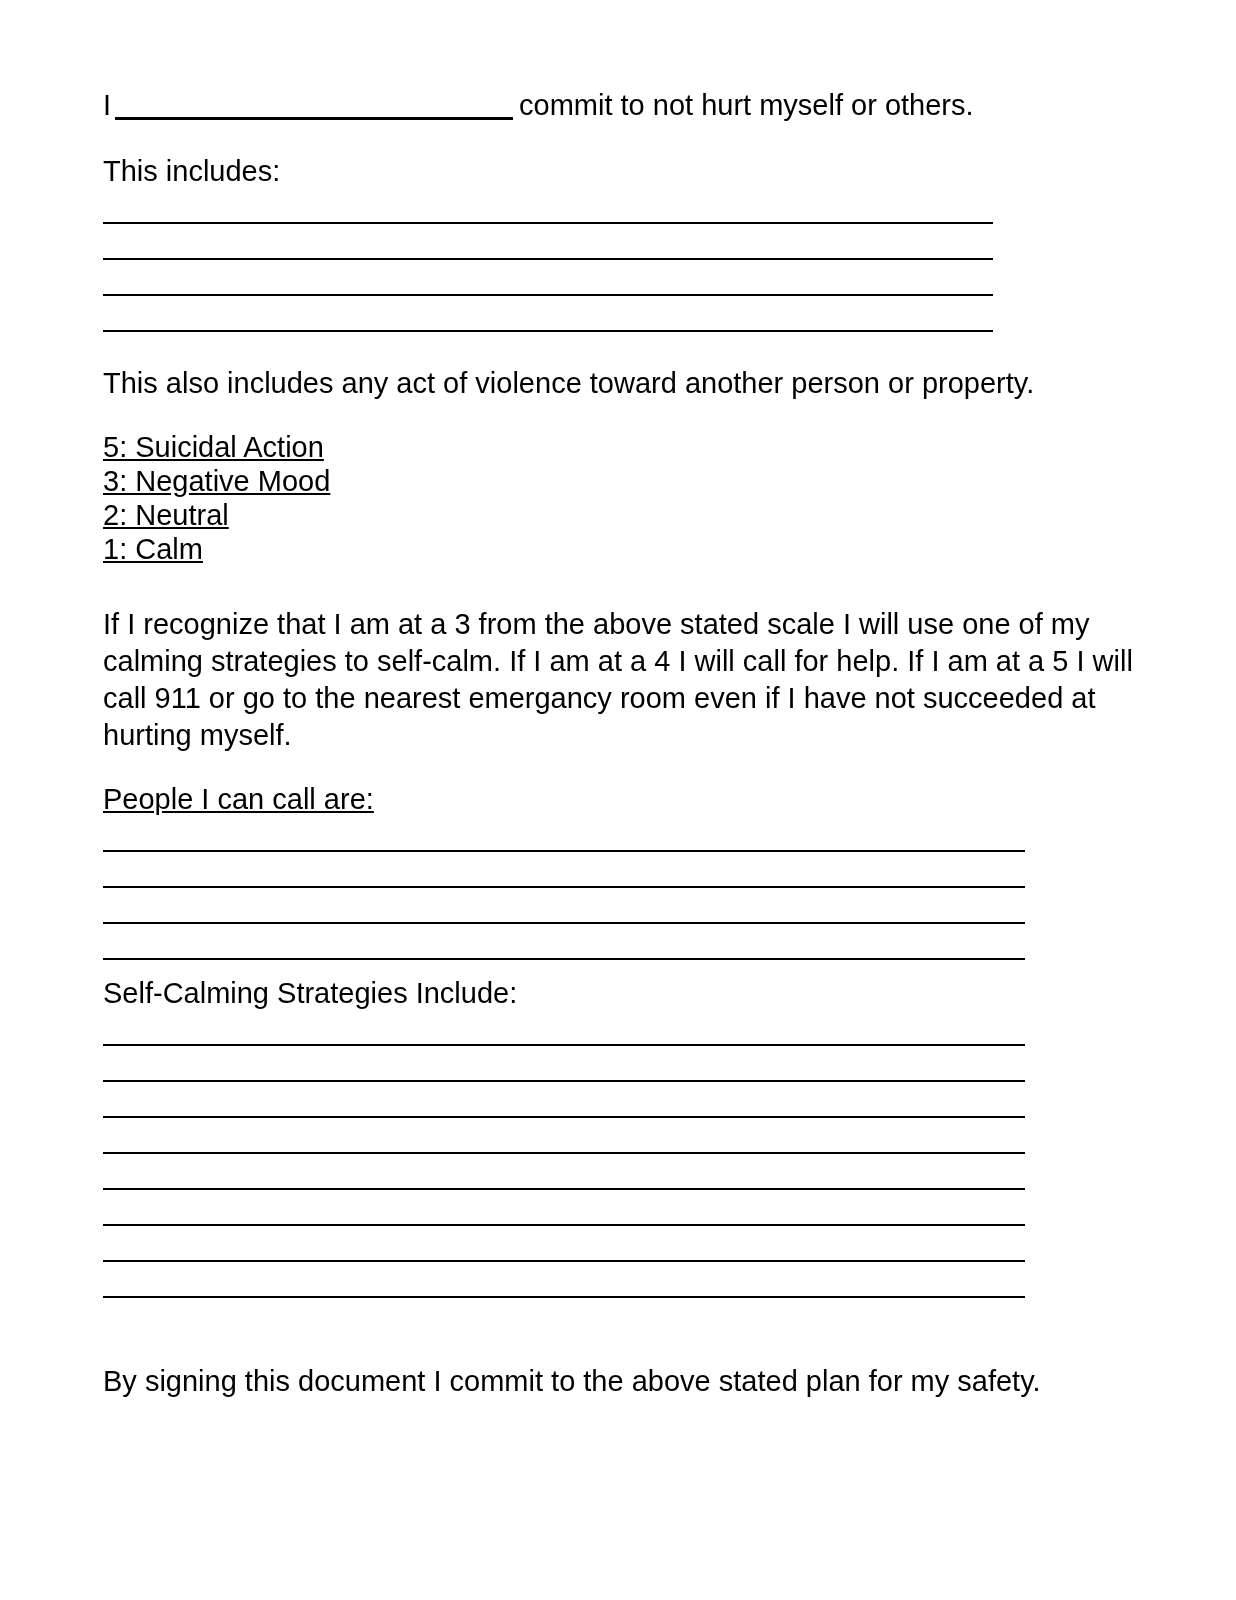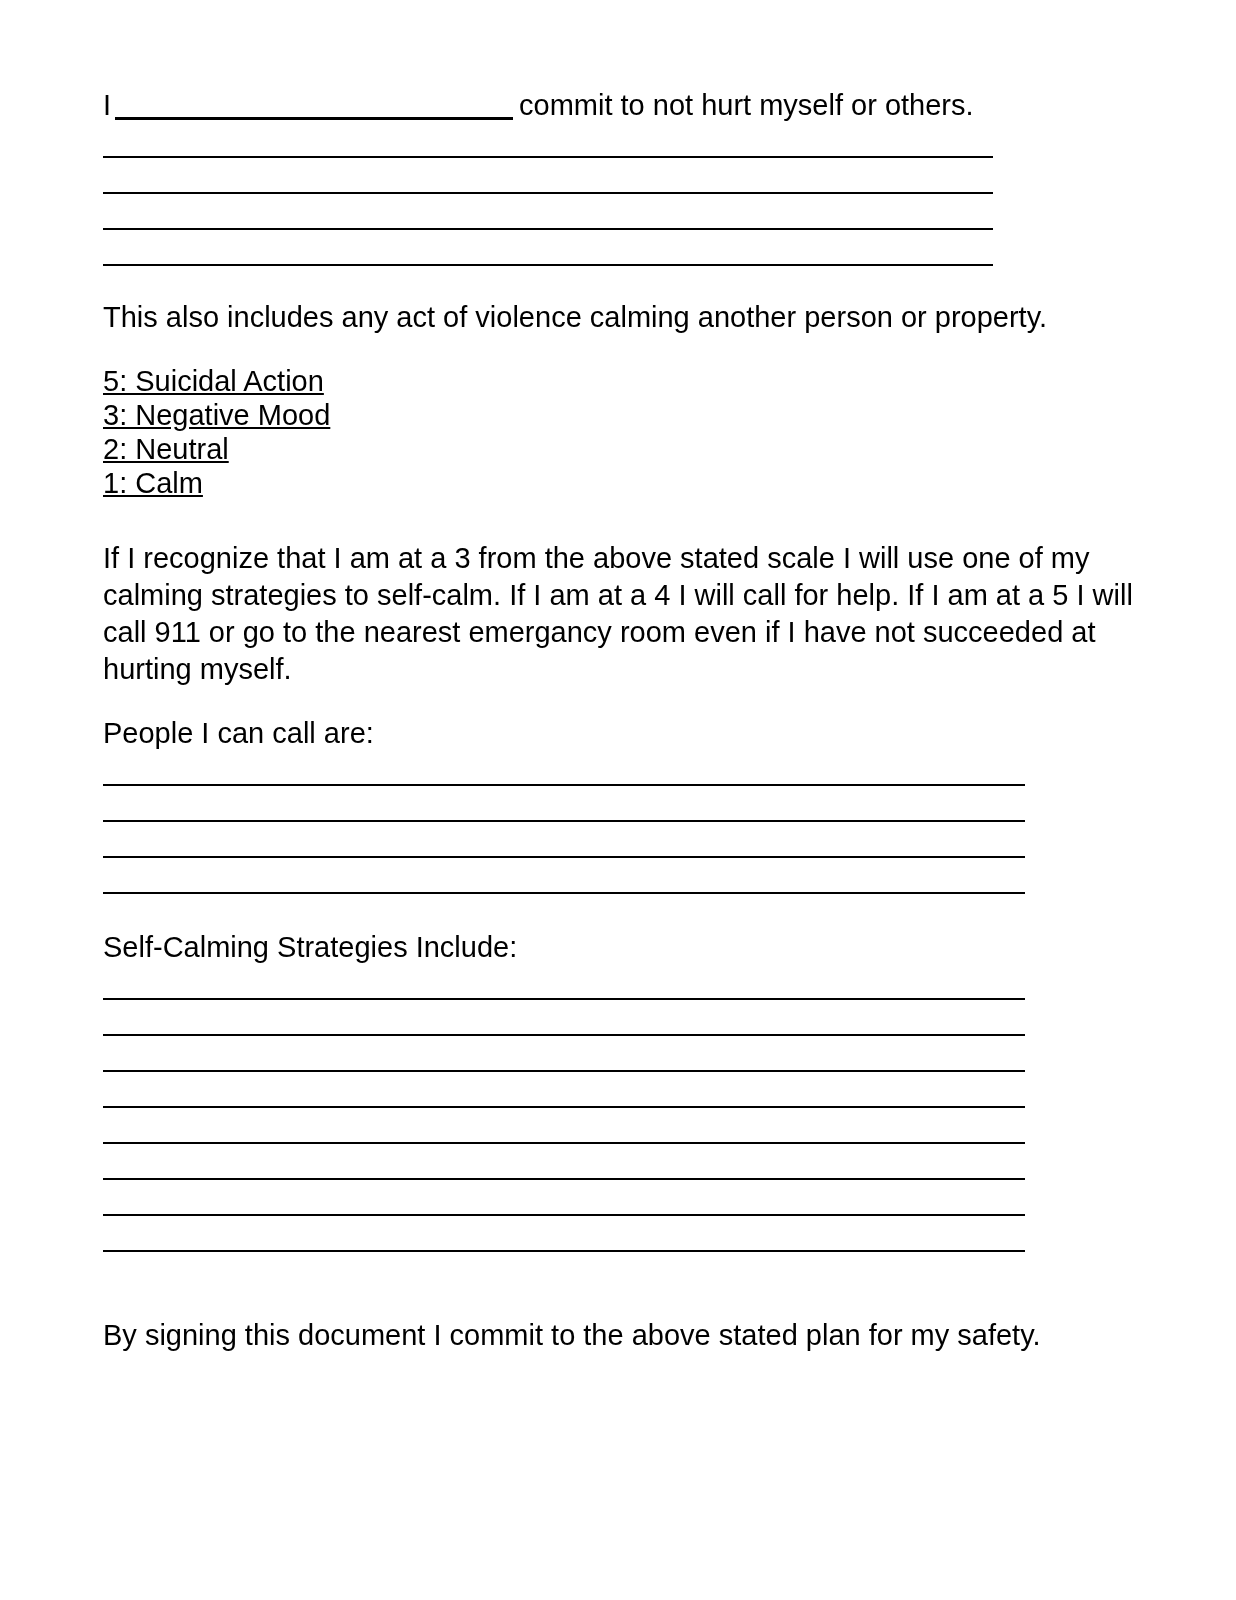--- a/index.html
+++ b/index.html
@@ -25,22 +25,22 @@
   }
   .name-blank {
     display: inline-block;
     width: 398px;
     height: 4px;
     border-bottom: 3px solid #000;
     vertical-align: -5px;
     margin: 0 6px 0 4px;
   }
   .heading-includes { margin-top: 32px; line-height: 34px; }
-  .heading-people   { margin-top: 28px; line-height: 34px; }
-  .heading-strategies { margin-top: 36px; line-height: 34px; }
+  .heading-people   { margin-top: 28px; line-height: 34px; text-decoration: underline; }
+  .heading-strategies { margin-top: 16px; line-height: 34px; }
   .lines { margin-top: 0; }
   .line {
     height: 34px;
     border-bottom: 2px solid #000;
   }
   .w890 { width: 890px; }
   .w922 { width: 922px; }
   .violence {
     margin-top: 34px;
     line-height: 34px;
@@ -77,29 +77,30 @@
 </style>
 </head>
 <body>
 
 <div class="page">
 
   <div class="opening">
     <span>I</span><span class="name-blank"></span><span>commit to not hurt myself or others.</span>
   </div>
 
+  <div class="heading-includes">This includes:</div>
 
   <div class="lines">
     <div class="line w890"></div>
     <div class="line w890"></div>
     <div class="line w890"></div>
     <div class="line w890"></div>
   </div>
 
-  <div class="violence">This also includes any act of violence calming another person or property.</div>
+  <div class="violence">This also includes any act of violence toward another person or property.</div>
 
   <div class="scale">
     <div class="scale-item">5: Suicidal Action</div>
     <div class="scale-item">3: Negative Mood</div>
     <div class="scale-item">2: Neutral</div>
     <div class="scale-item">1: Calm</div>
   </div>
 
   <div class="para">If I recognize that I am at a 3 from the above stated scale I will use one of my calming strategies to self-calm. If I am at a 4 I will call for help. If I am at a 5 I will call 911 or go to the nearest emergancy room even if I have not succeeded at hurting myself.</div>
 

